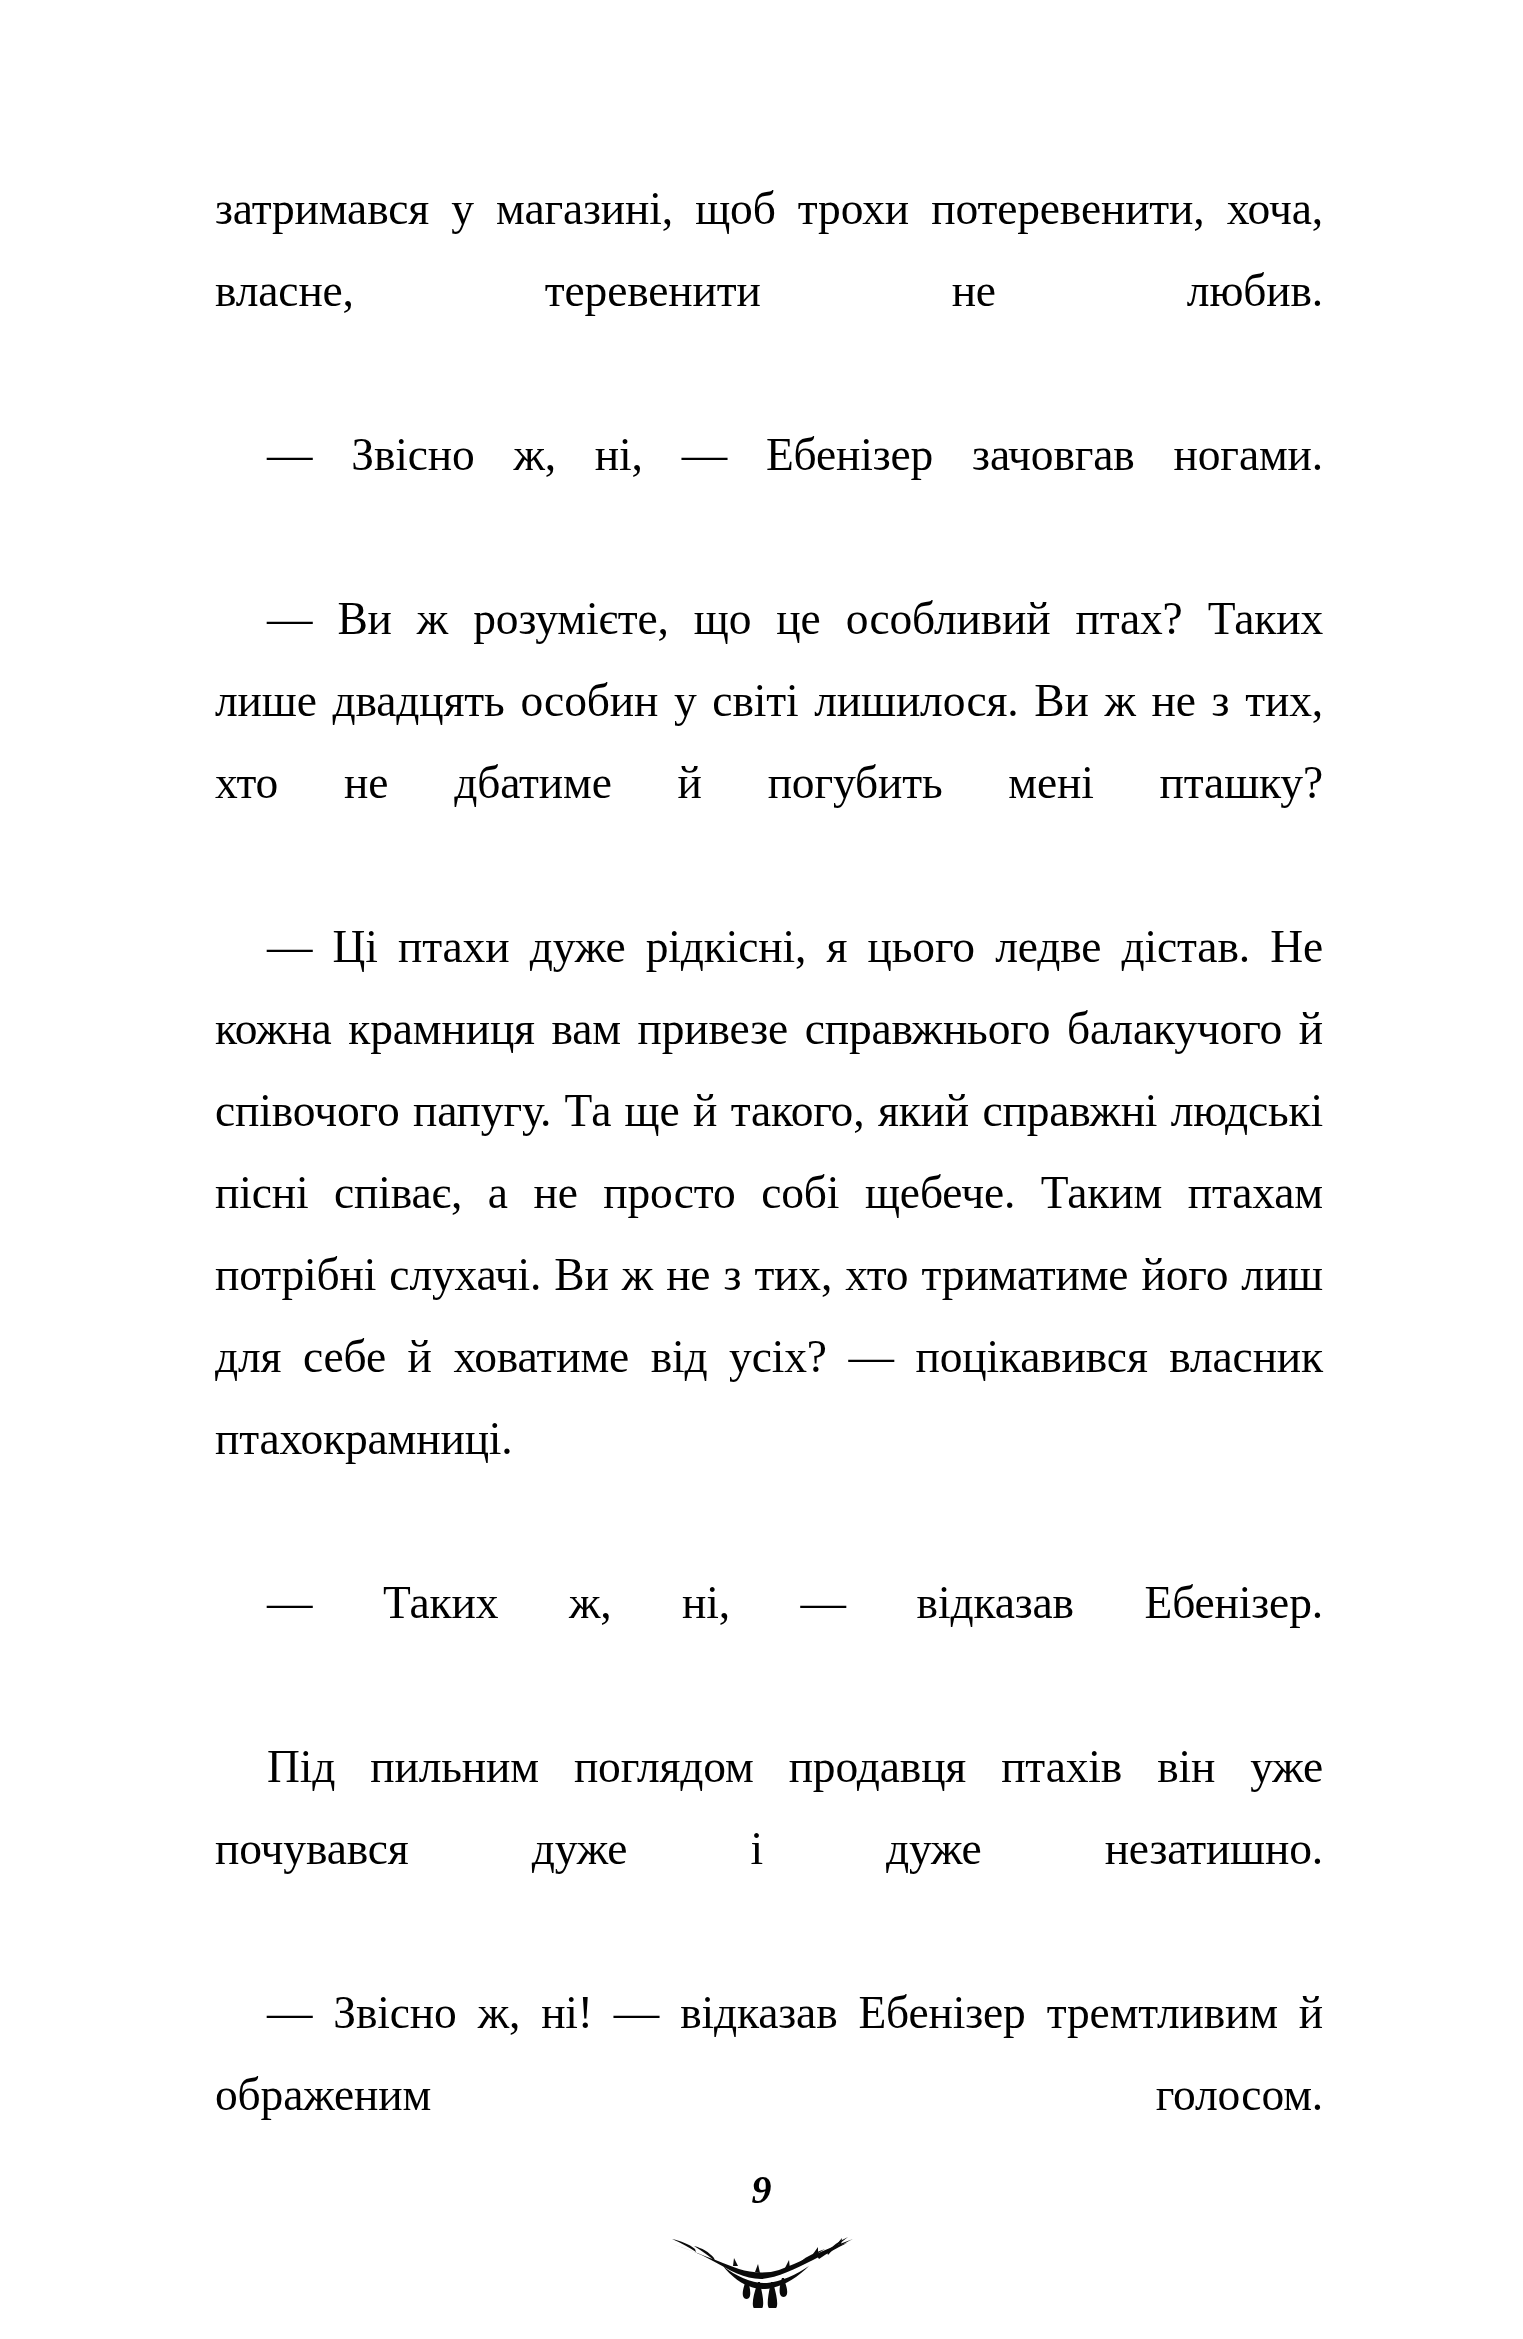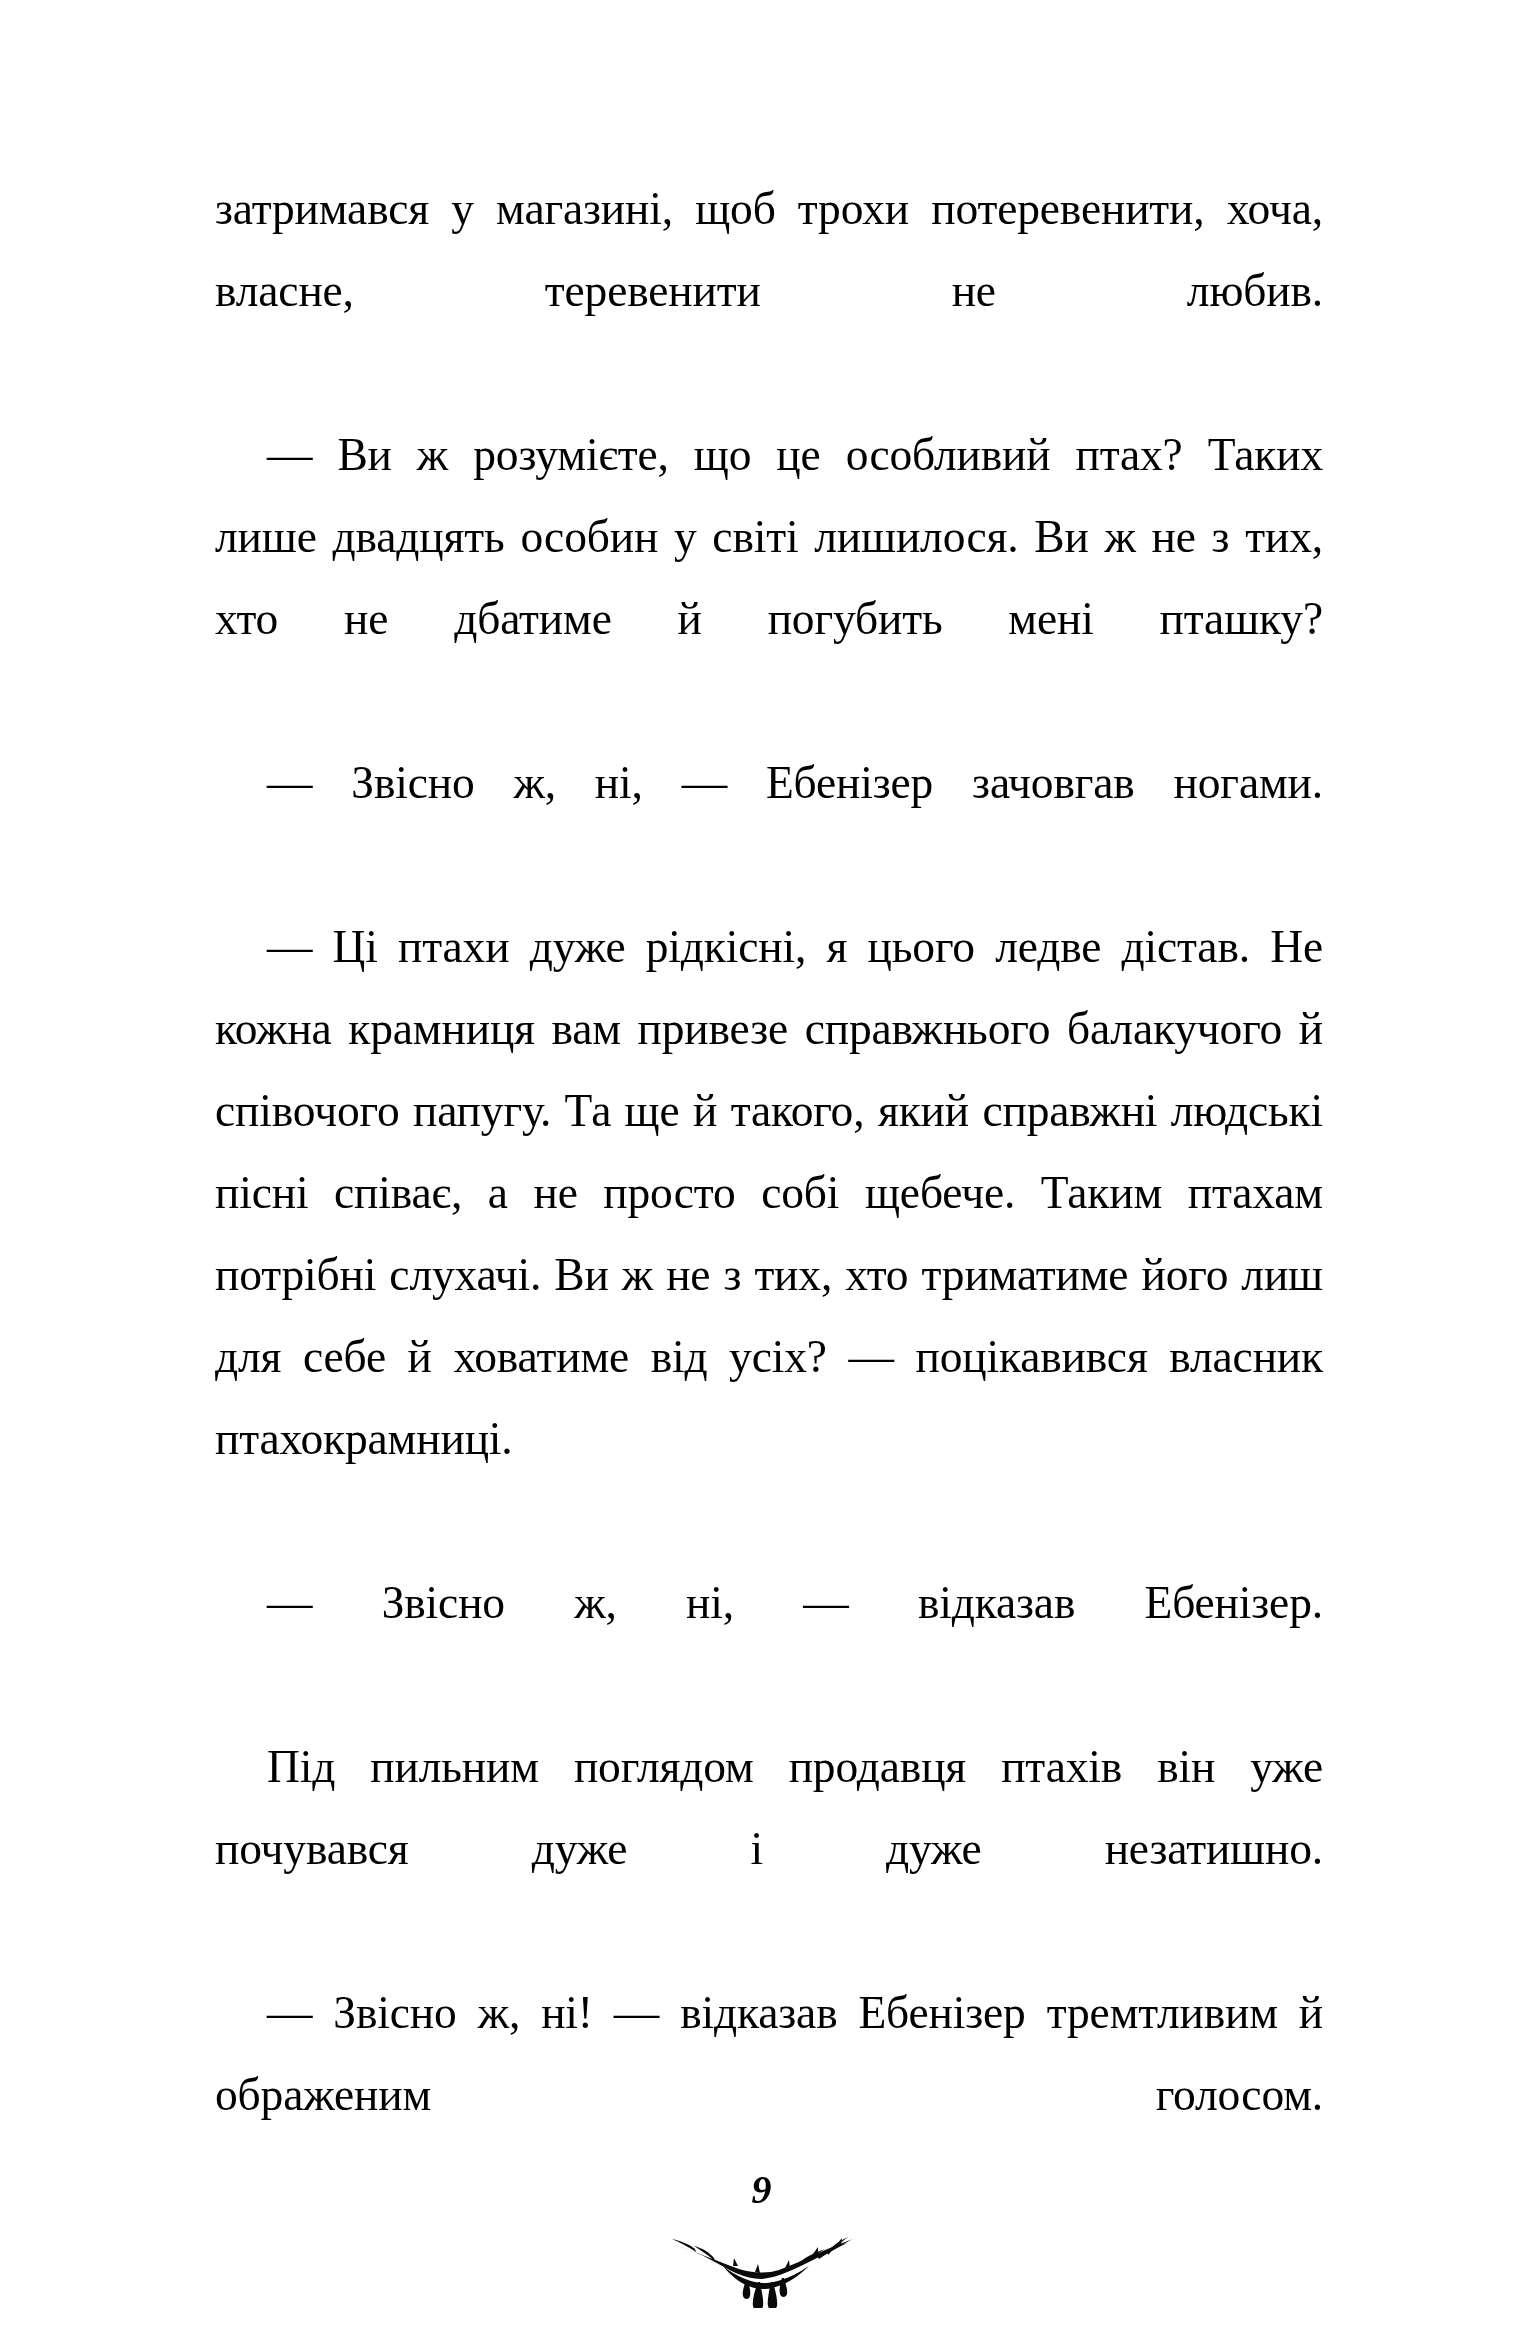--- a/index.html
+++ b/index.html
@@ -89,24 +89,24 @@
     display: block;
   }
 </style>
 </head>
 <body>
 
 <div class="page">
 
   <div class="text-block">
     <p class="para no-indent">затримався у магазині, щоб трохи потеревенити, хоча, власне, теревенити не любив.</p>
+    <p class="para indent">— Звісно ж, ні, — Ебенізер зачовгав ногами.</p>
     <p class="para indent">— Ви ж розумієте, що це особливий птах? Таких лише двадцять особин у світі лишилося. Ви ж не з тих, хто не дбатиме й погубить мені пташку?</p>
-    <p class="para indent">— Звісно ж, ні, — Ебенізер зачовгав ногами.</p>
     <p class="para indent">— Ці птахи дуже рідкісні, я цього ледве дістав. Не кожна крамниця вам привезе справжнього балакучого й співочого папугу. Та ще й такого, який справжні людські пісні співає, а не просто собі щебече. Таким птахам потрібні слухачі. Ви ж не з тих, хто триматиме його лиш для себе й ховатиме від усіх? — поцікавився власник птахокрамниці.</p>
-    <p class="para indent">— Звісно ж, ні, — відказав Ебенізер.</p>
+    <p class="para indent">— Таких ж, ні, — відказав Ебенізер.</p>
     <p class="para indent">Під пильним поглядом продавця птахів він уже почувався дуже і дуже незатишно.</p>
     <p class="para indent">— Звісно ж, ні! — відказав Ебенізер тремтливим й ображеним голосом.</p>
 
   </div>
 
   <div class="footer">
     <div class="page-number">9</div>
     <div class="ornament">
       <svg width="190" height="86" viewBox="0 0 190 86" xmlns="http://www.w3.org/2000/svg" aria-hidden="true">
         <g fill="#0a0a0a">

